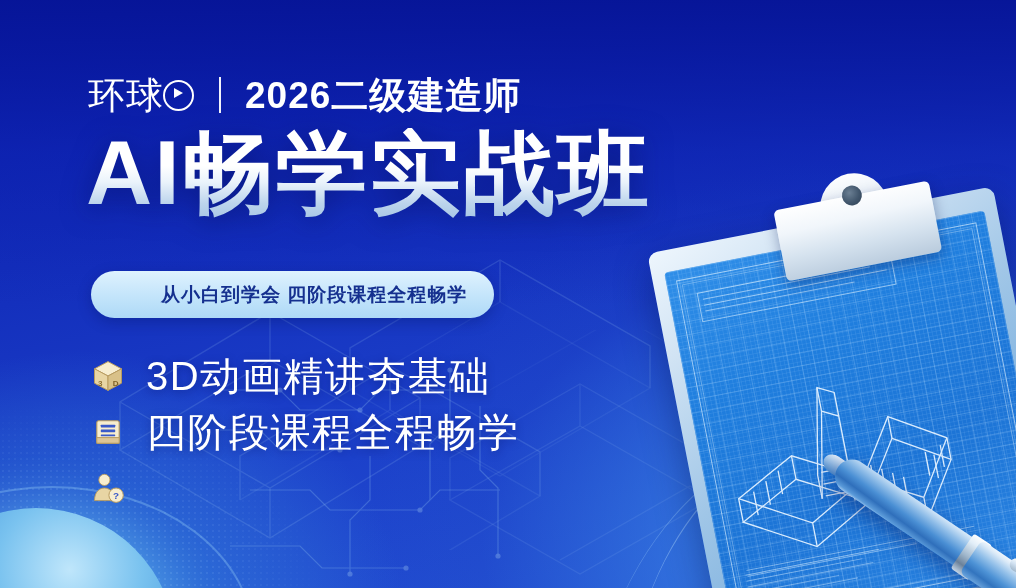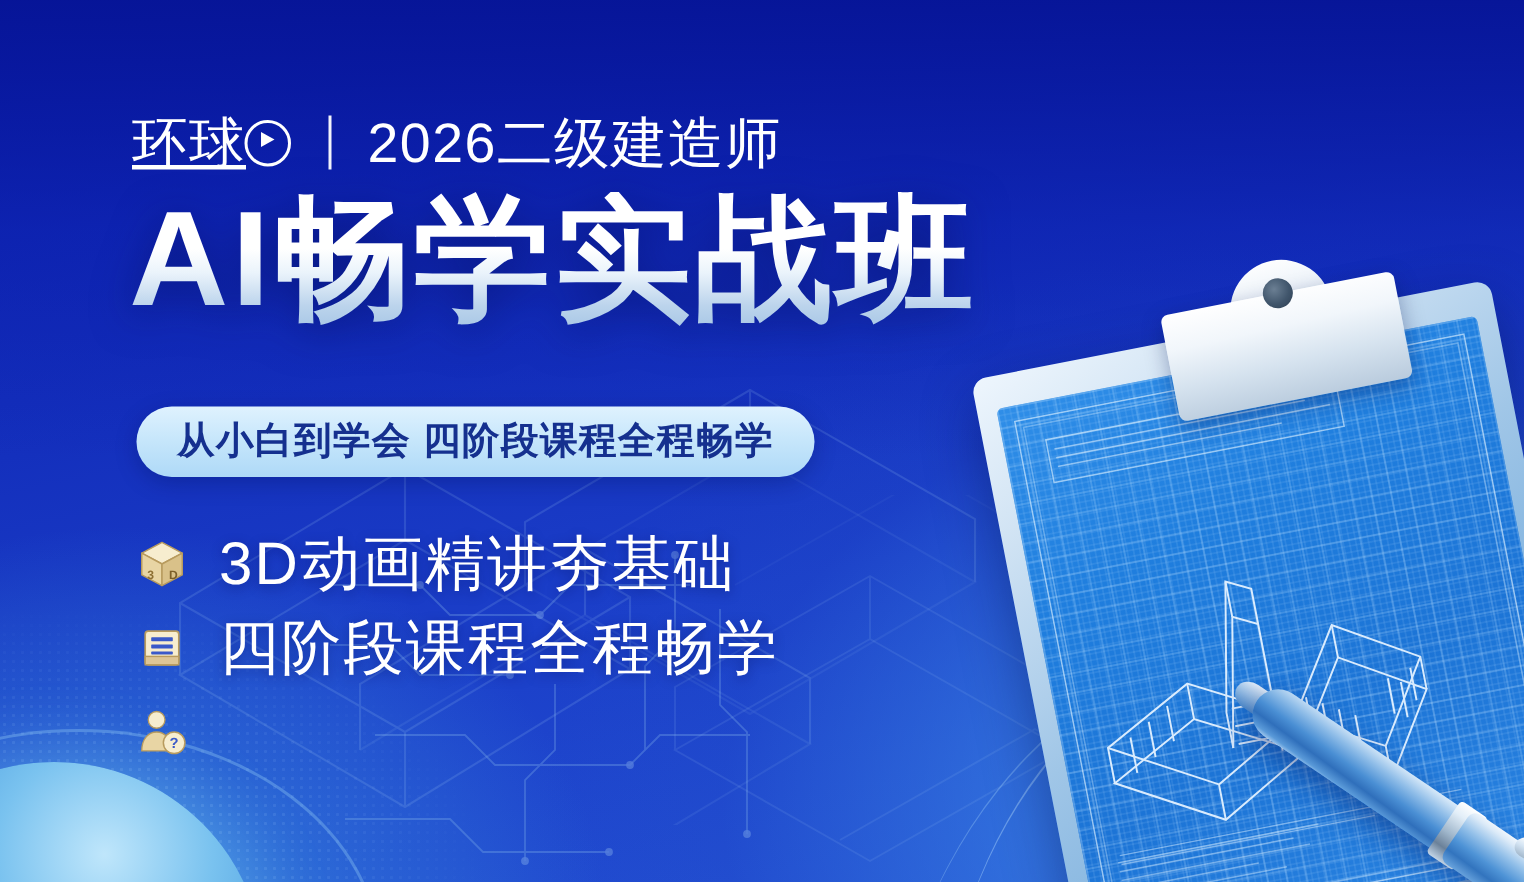--- a/index.html
+++ b/index.html
@@ -347,21 +347,20 @@
     white-space: nowrap;
   }
   .brand-name {
     display: flex;
     align-items: center;
     font-size: 37px;
     font-weight: 400;
     letter-spacing: 1px;
     color: #ffffff;
     line-height: 1;
-    text-decoration: underline;
   }
   .brand-logo-icon {
     display: inline-block;
     width: 27px;
     height: 27px;
     border-radius: 50%;
     border: 2.5px solid #ffffff;
     position: relative;
     margin: 0 -1px 0 -1px;
     vertical-align: middle;
@@ -379,21 +378,21 @@
   .brand-divider {
     width: 2px;
     height: 36px;
     background: #ffffff;
     margin: 0 24px 0 26px;
     flex: none;
     opacity: 0.95;
   }
   .brand-exam {
     font-size: 37px;
-    font-weight: 400;
+    font-weight: 700;
     letter-spacing: 1px;
     color: #ffffff;
     line-height: 1;
   }
 
   
   .headline {
     position: absolute;
     left: 86px;
     top: 128px;
@@ -419,26 +418,27 @@
     top: 271px;
     height: 47px;
     padding: 0 27px;
     display: flex;
     align-items: center;
     border-radius: 24px;
     background: linear-gradient(180deg, #dff2fe 0%, #c6e6fb 48%, #aed9f7 100%);
     box-shadow: 0 4px 14px rgba(4,18,90,0.3);
   }
   .subtitle-pill span {
-    font-size: 25px;
+    font-size: 19px;
     font-weight: 700;
     letter-spacing: 1px;
     color: #15308f;
     line-height: 1;
     white-space: nowrap;
+    margin-left: 43px;
   }
 
   
   .features {
     position: absolute;
     left: 88px;
     top: 348px;
   }
   .feature-row {
     display: flex;

